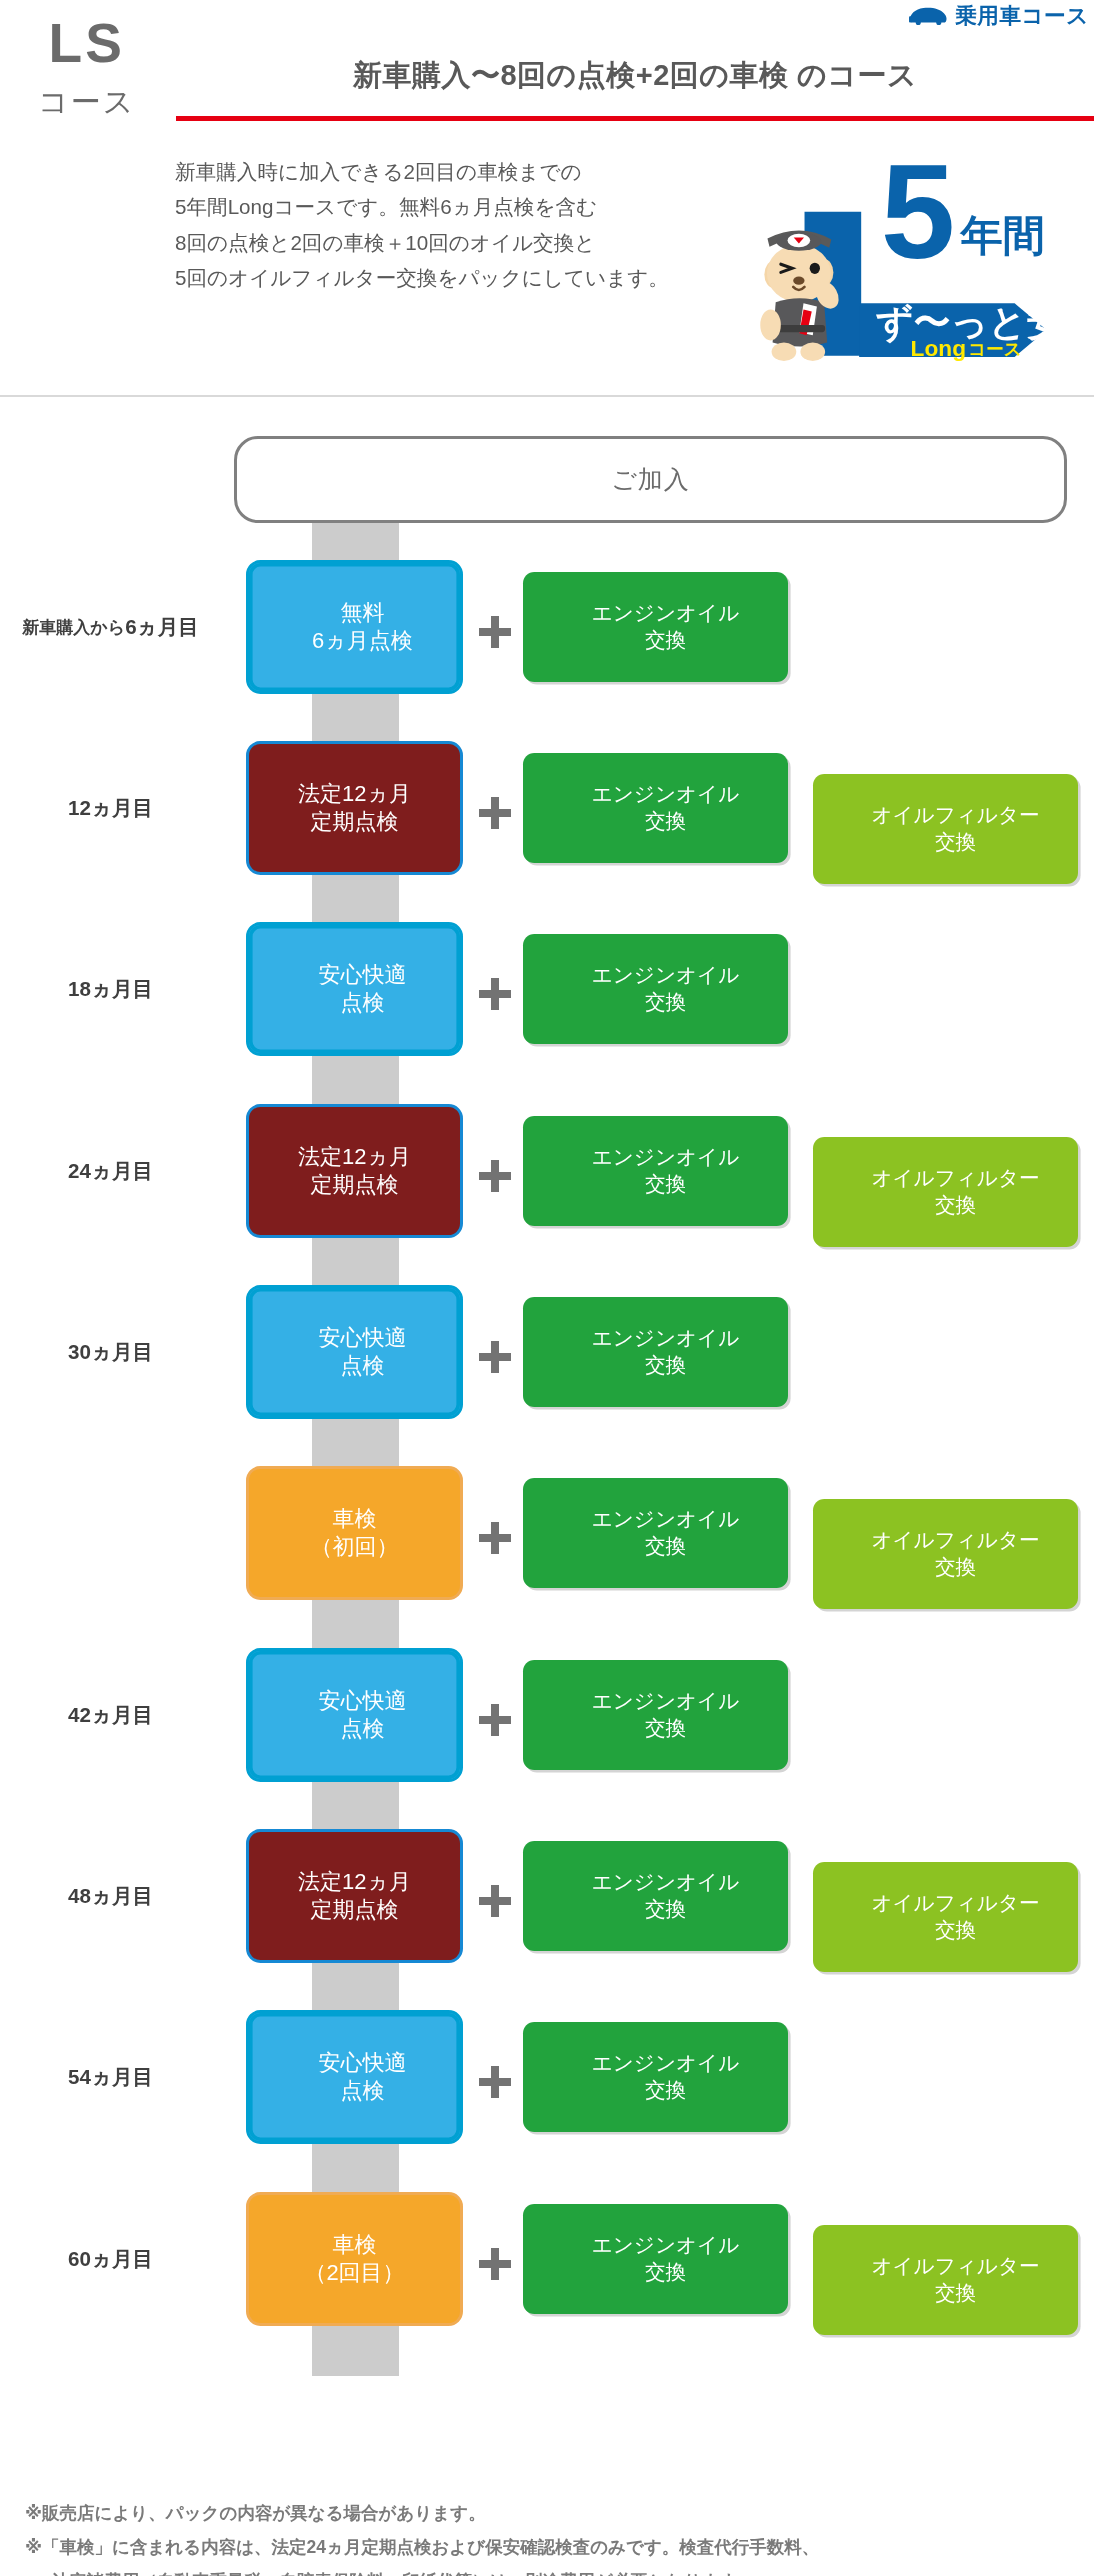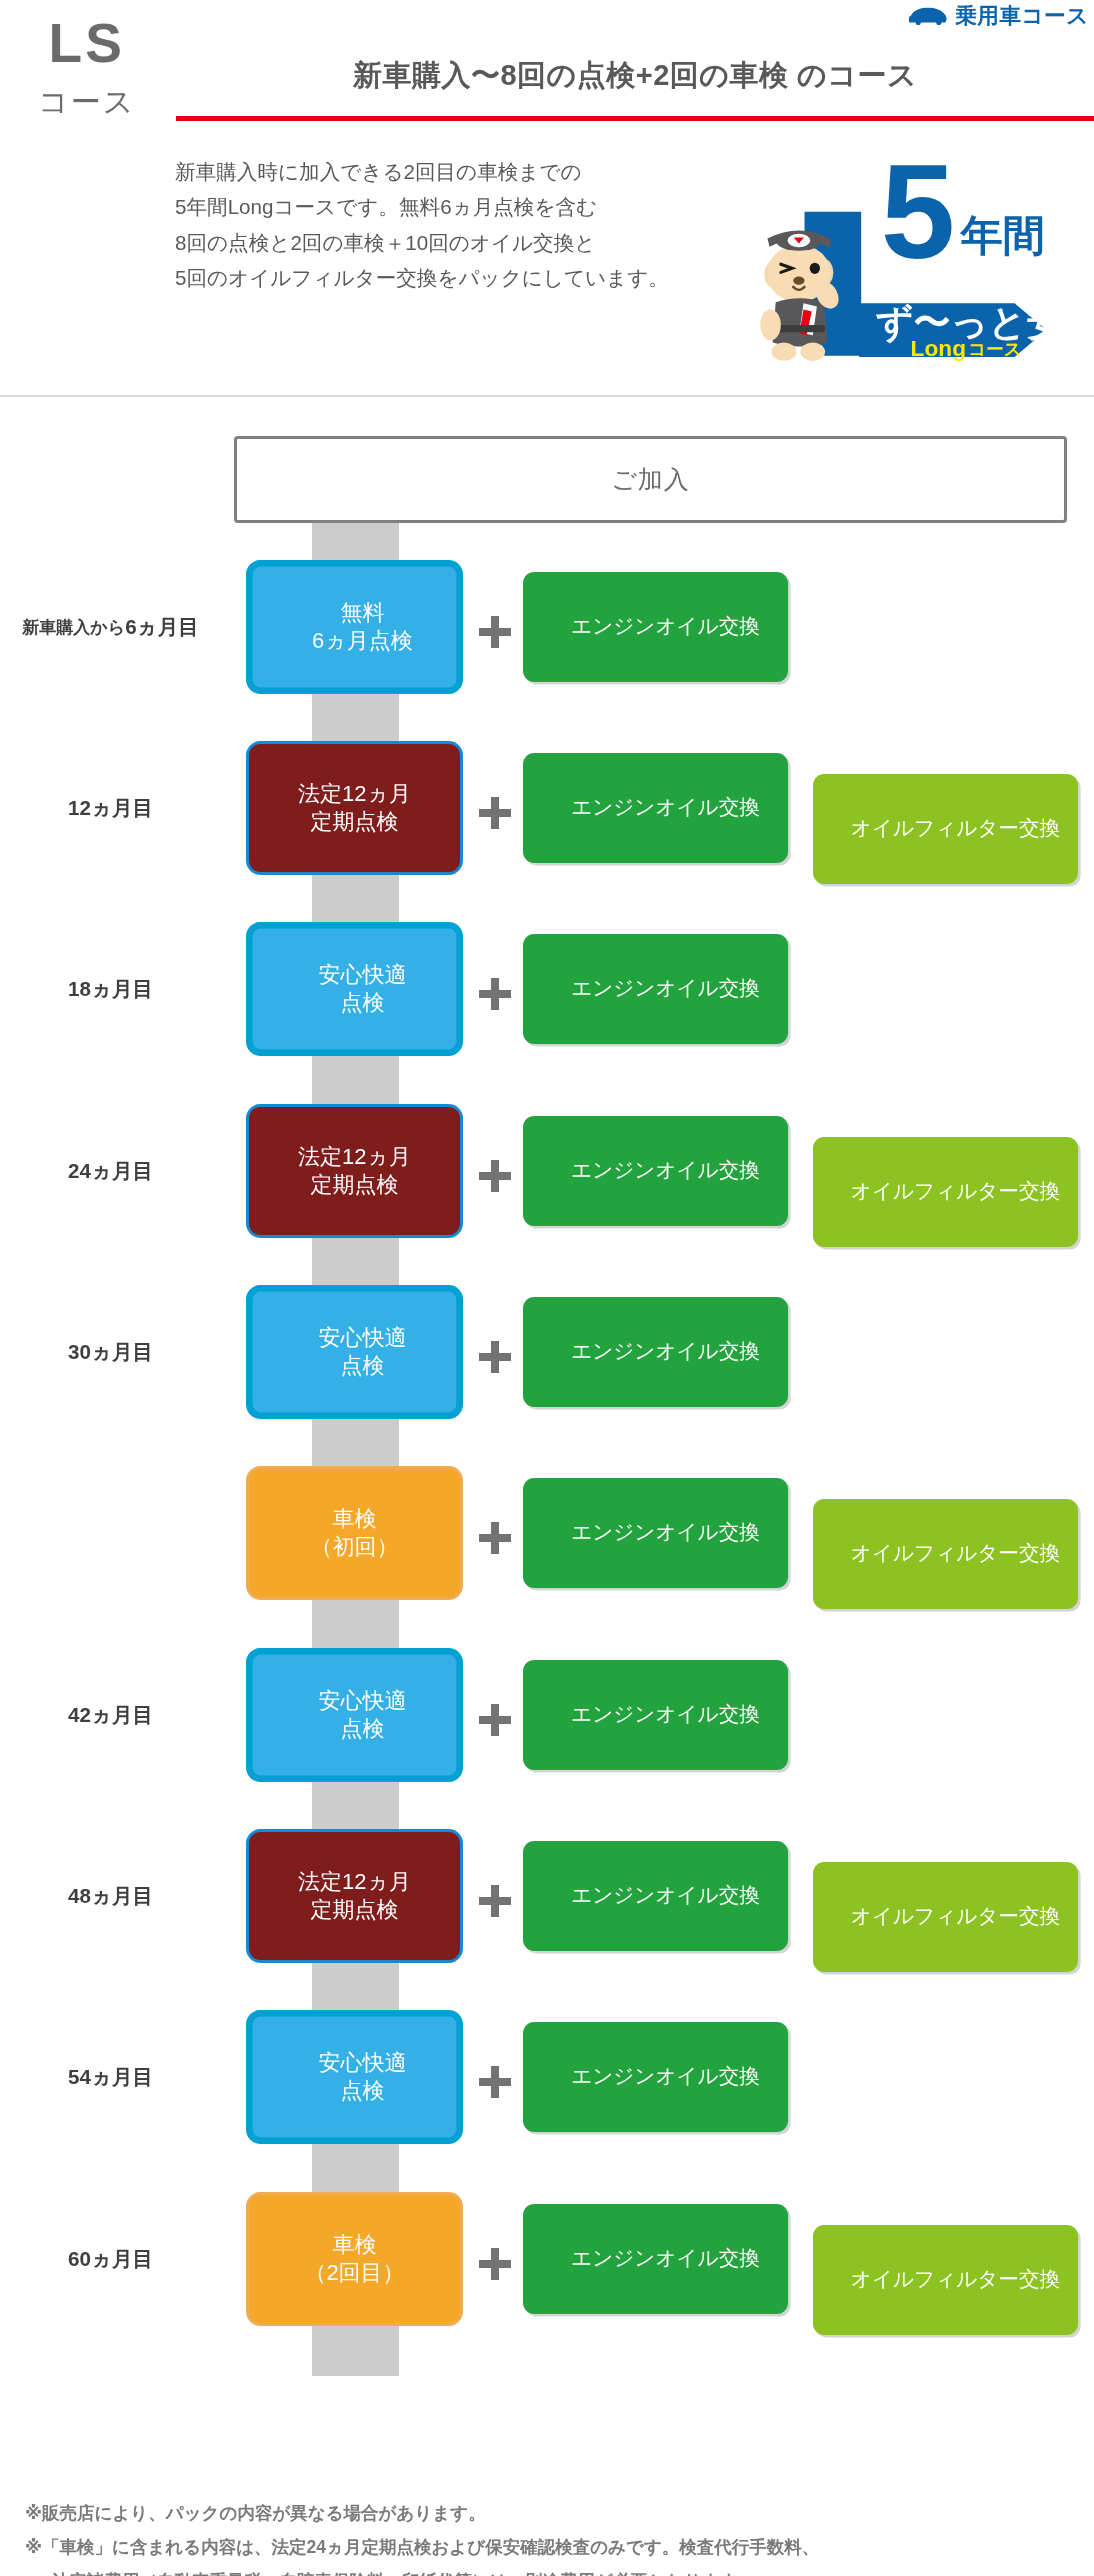--- a/index.html
+++ b/index.html
@@ -68,21 +68,21 @@
   
   .timeline { position: absolute; left: 0; top: 395px; width: 1094px; height: 2020px; }
 
   .spine {
     position: absolute; left: 312px; top: 44px; width: 87px; height: 1937px;
     background: #cccccc; z-index: 0;
   }
 
   .join-box {
     position: absolute; left: 234px; top: 41px; width: 833px; height: 87px;
-    border: 3.6px solid #808080; border-radius: 4px; background: #ffffff;
+    border: 3.6px solid #808080; border-radius: 24px; background: #ffffff;
     display: flex; align-items: center; justify-content: center; z-index: 2;
   }
   .join-box .lbl { font-size: 25px; color: #6b6b6b; font-weight: 400; letter-spacing: 1px; }
 
   .row { position: absolute; left: 0; width: 1094px; height: 155px; z-index: 1; }
 
   .row .period {
     position: absolute; left: 20.6px; top: 0; width: 180px; height: 155px;
     display: flex; align-items: center; justify-content: center;
     text-align: center; color: #3f3f3f; font-weight: 700; line-height: 1.28;
@@ -107,21 +107,21 @@
     position: absolute; left: 479px; top: 66px; width: 32px; height: 32px; z-index: 3;
   }
   .row .plus::before, .row .plus::after {
     content: ""; position: absolute; background: #737373;
   }
   .row .plus::before { left: 12.4px; top: 0; width: 7.7px; height: 32px; }
   .row .plus::after  { left: 0; top: 12.4px; width: 32px; height: 7.7px; }
 
   .row .addon {
     position: absolute; top: 21.6px; height: 110px; width: 265px;
-    border-radius: 11.3px; display: flex; flex-direction: row;
+    border-radius: 11.3px; display: flex; flex-direction: column;
     align-items: center; justify-content: center; text-align: center;
     color: #ffffff; font-size: 20.6px; line-height: 1.30; font-weight: 500;
     box-shadow: 2.6px 2.6px 0 0 #d4d4d4;
     z-index: 3;
     padding-left: 20px;
   }
   .row .addon.slot-1 { left: 523px; }
   .row .addon.slot-2 { left: 813px; }
   .row .addon.g-oil    { background: #22a33d; }
   .row .addon.g-filter { background: #8cc222; margin-top: 21px; }

